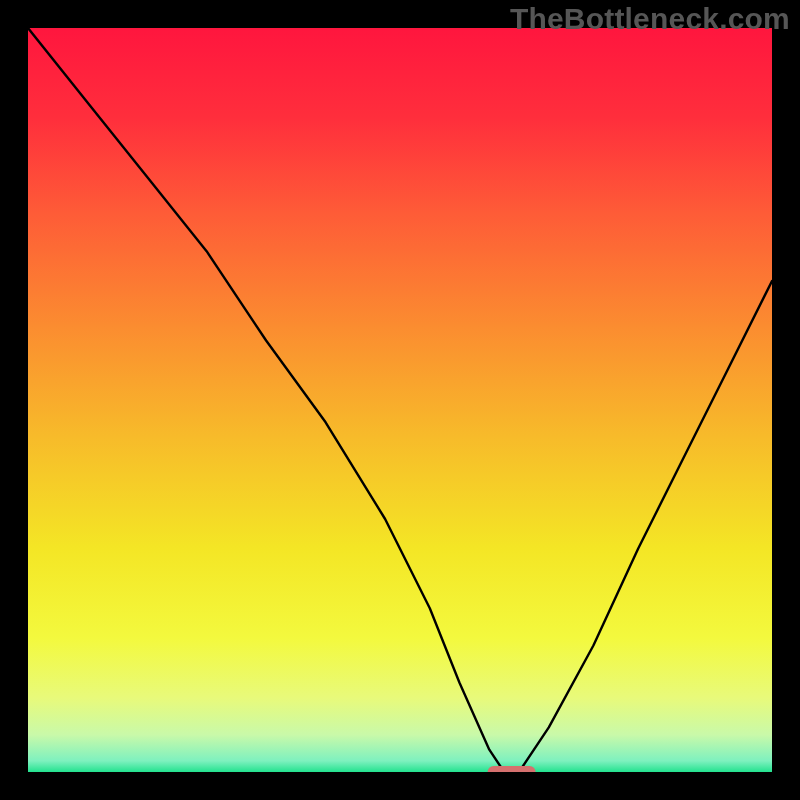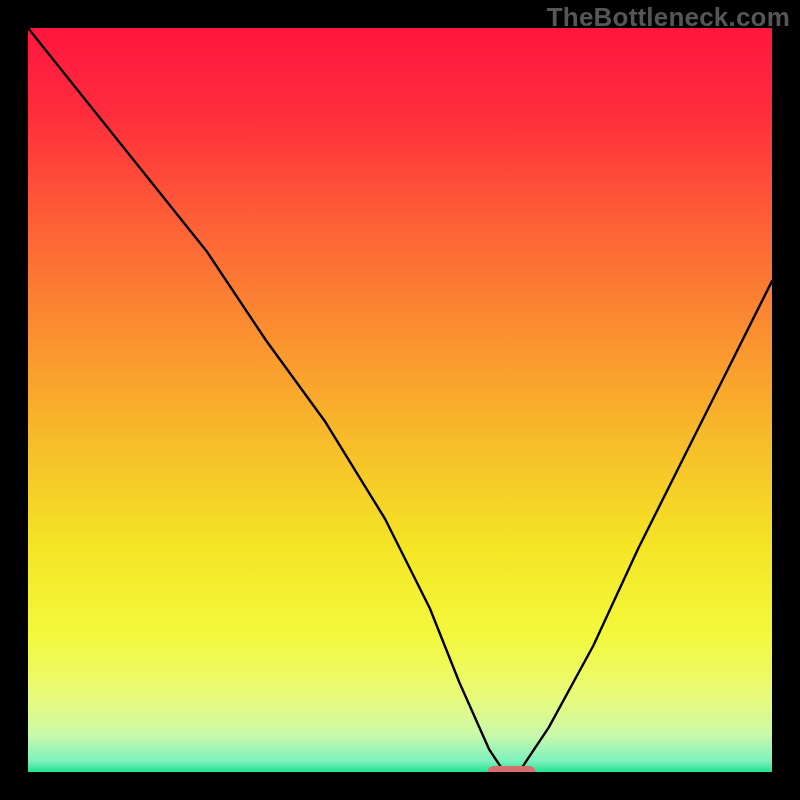--- a/index.html
+++ b/index.html
@@ -14,21 +14,21 @@
     position: relative;
     width: 800px;
     height: 800px;
     background: #000;
   }
   .watermark {
     position: absolute;
     top: 2px;
     right: 10px;
     font-family: Arial, Helvetica, sans-serif;
-    font-size: 26px;
+    font-size: 30px;
     font-weight: 600;
     color: #565656;
     letter-spacing: 0.2px;
     z-index: 5;
   }
   svg.plot {
     position: absolute;
     left: 28px;
     top: 28px;
     width: 744px;

